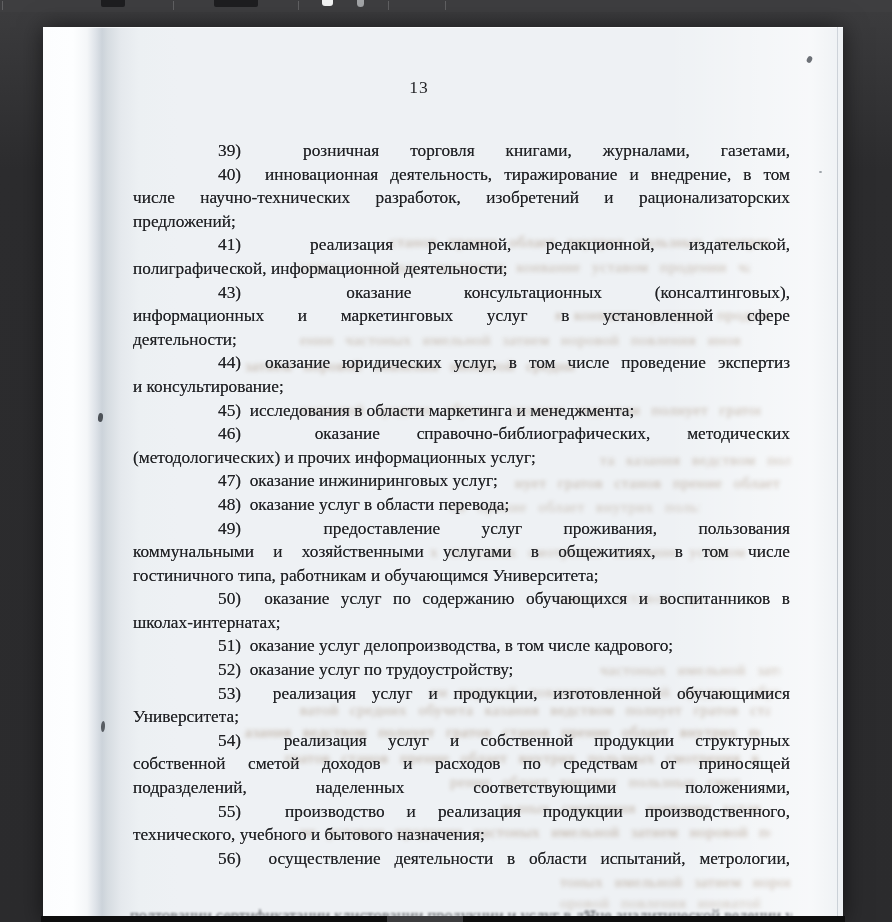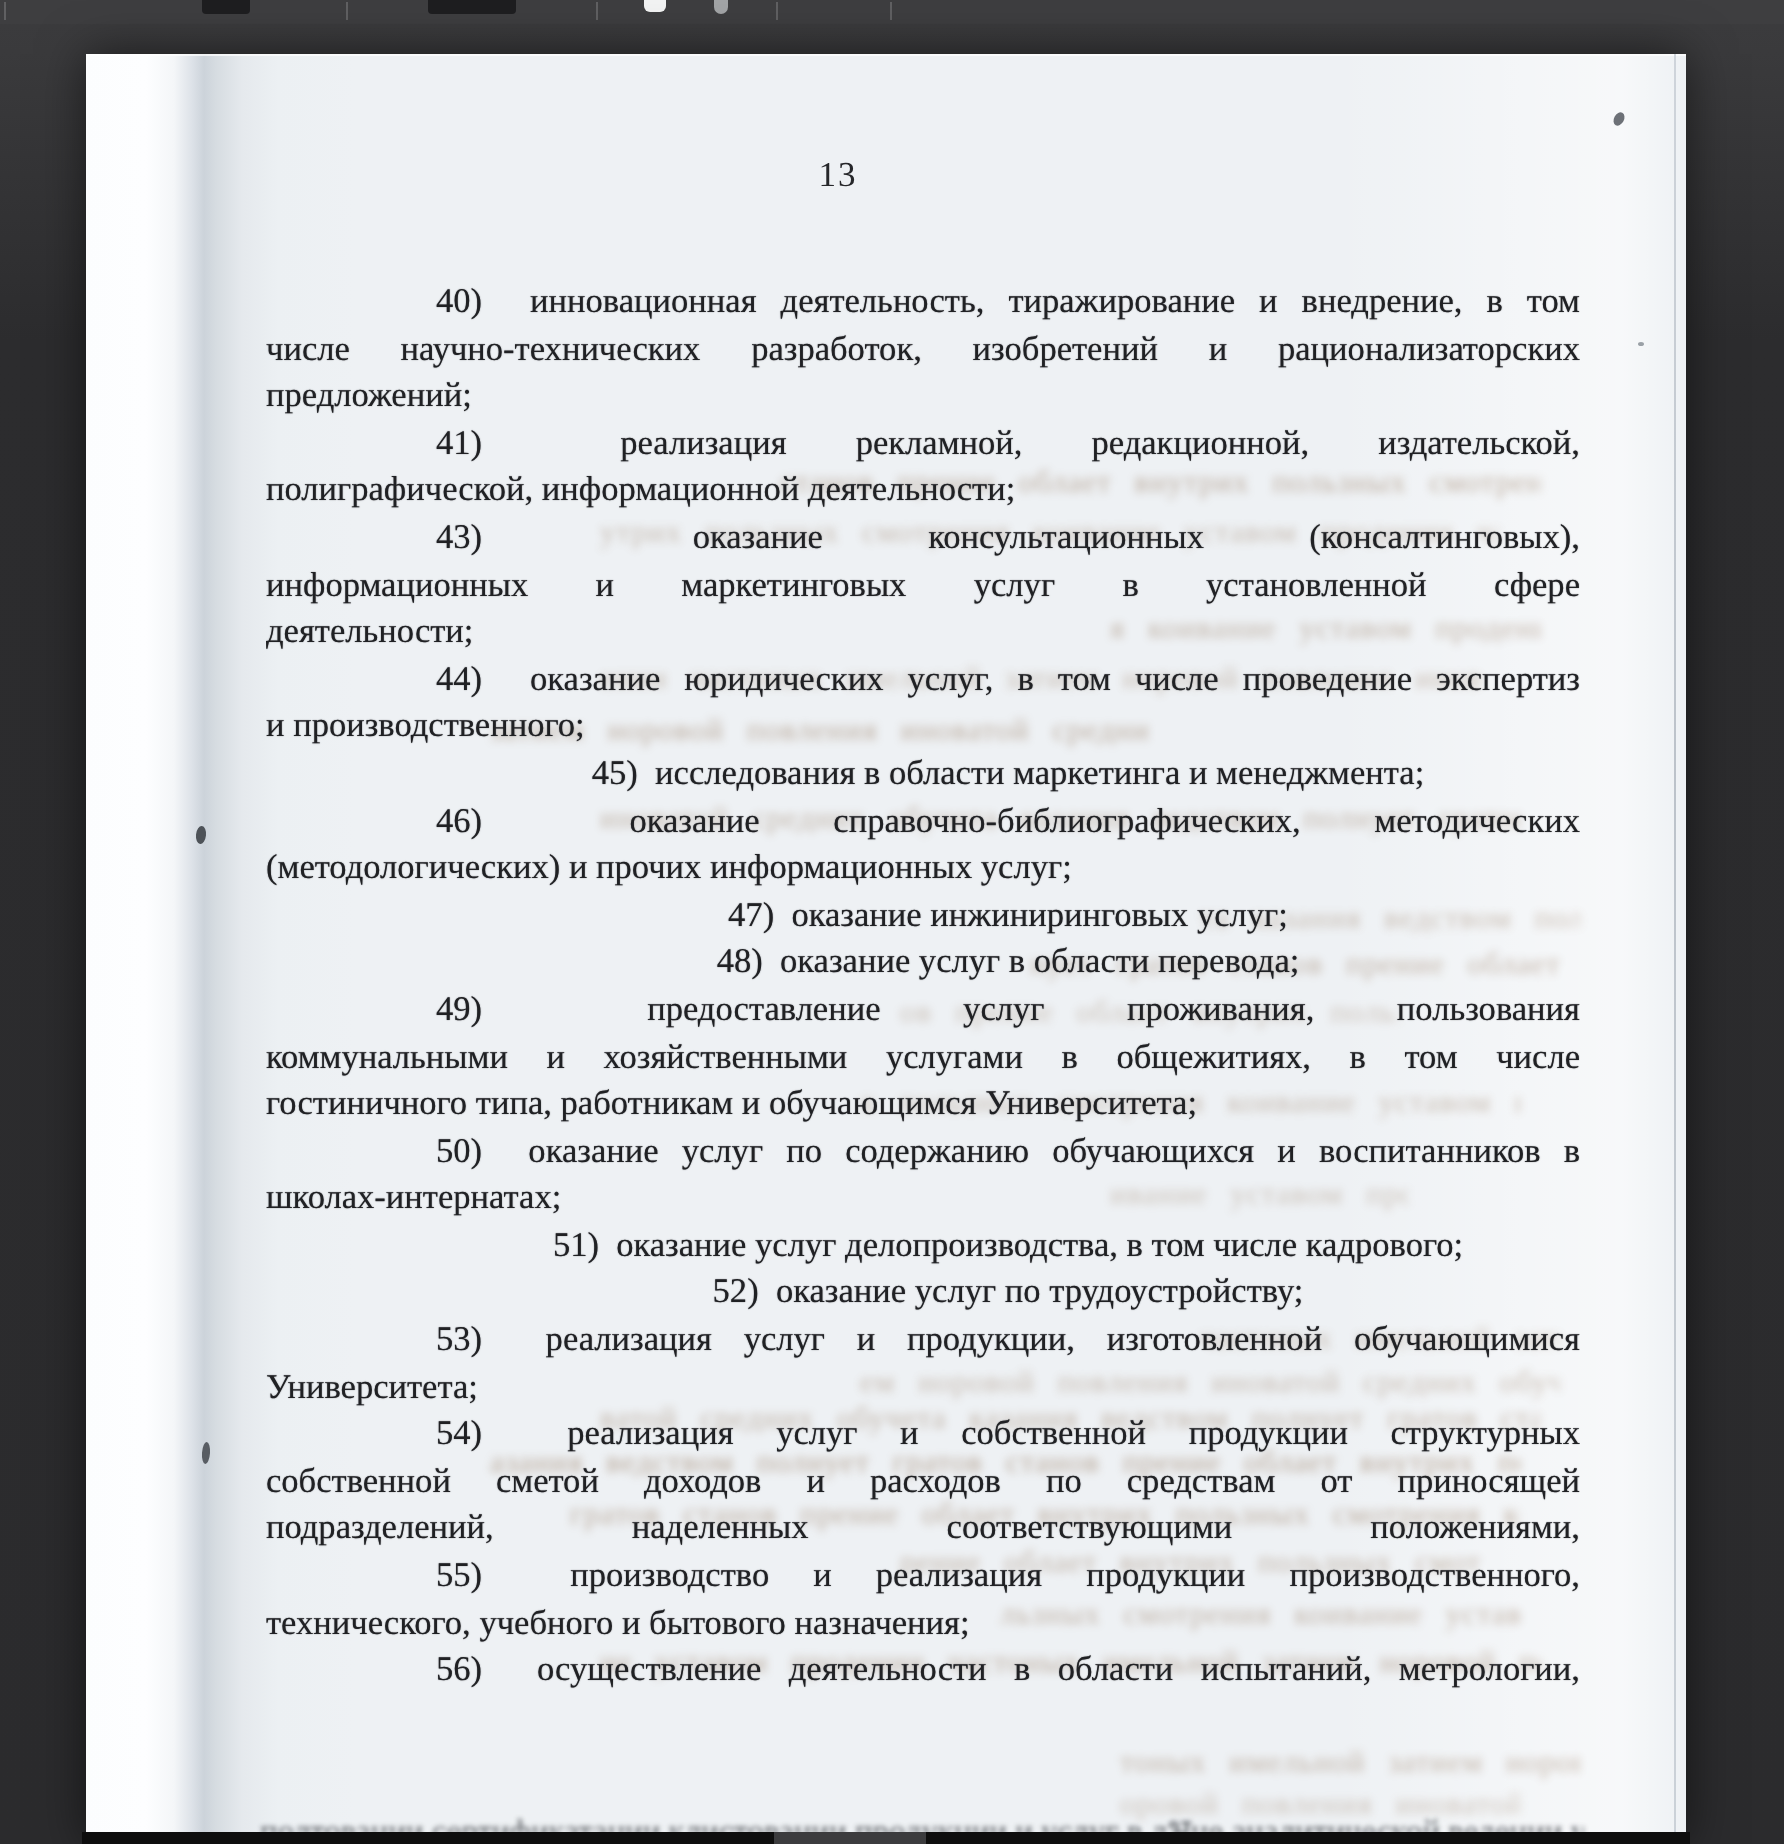--- a/index.html
+++ b/index.html
@@ -23,21 +23,21 @@
     box-shadow:0 0 22px rgba(0,0,0,.55), inset 0 1px 0 rgba(255,255,255,.7);
   }
   .page-edge-line{position:absolute;right:5px;top:0;bottom:0;width:1px;
     background:linear-gradient(180deg,#c9cfd6,#b3bac2 40%,#c5ccd3);opacity:.85;}
   .pagenum{position:absolute;left:336px;top:50px;width:80px;text-align:center;
     font-size:17.5px;color:#26272a;letter-spacing:1px;}
   
   .doc-text{position:absolute;left:90px;top:112px;width:657px;z-index:3;
     font-size:17.3px;color:#202124;text-shadow:0 0 .6px rgba(25,26,30,.65);}
   .line{display:block;height:23.6px;line-height:23.6px;white-space:pre-wrap;overflow:hidden;}
-  .line.first{text-indent:85px;text-align:center;}
+  .line.first{text-indent:85px;}
   .line.just{text-align:justify;text-align-last:justify;}
   
   .ghost{position:absolute;height:20px;overflow:hidden;z-index:1;
     filter:blur(2px);color:#8a6a4c;font-size:15.5px;line-height:19px;
     letter-spacing:.5px;word-spacing:7px;white-space:nowrap;}
   .clipline{position:absolute;left:87px;top:879px;width:662px;height:11px;overflow:hidden;
     z-index:2;filter:blur(1.2px);color:#3d4147;font-size:16.5px;line-height:20px;
     white-space:nowrap;opacity:.85;}
   
   .speck{position:absolute;border-radius:50%;z-index:4;}
@@ -65,30 +65,31 @@
     <div class="tb-sep" style="left:388px"></div>
     <div class="tb-sep" style="left:445px"></div>
   </div>
 
   <div class="page">
     <div class="page-edge-line"></div>
 
     <div class="pagenum">13</div>
 
     <div class="doc-text" id="doc-text">
+        <div class="line first just">39)  розничная торговля книгами, журналами, газетами,</div>
         <div class="line first just">40)  инновационная деятельность, тиражирование и внедрение, в том</div>
         <div class="line just">числе научно-технических разработок, изобретений и рационализаторских</div>
         <div class="line">предложений;</div>
         <div class="line first just">41)  реализация рекламной, редакционной, издательской,</div>
         <div class="line">полиграфической, информационной деятельности;</div>
         <div class="line first just">43)  оказание консультационных (консалтинговых),</div>
         <div class="line just">информационных и маркетинговых услуг в установленной сфере</div>
         <div class="line">деятельности;</div>
         <div class="line first just">44)  оказание юридических услуг, в том числе проведение экспертиз</div>
-        <div class="line">и производственного;</div>
+        <div class="line">и консультирование;</div>
         <div class="line first">45)  исследования в области маркетинга и менеджмента;</div>
         <div class="line first just">46)  оказание справочно-библиографических, методических</div>
         <div class="line">(методологических) и прочих информационных услуг;</div>
         <div class="line first">47)  оказание инжиниринговых услуг;</div>
         <div class="line first">48)  оказание услуг в области перевода;</div>
         <div class="line first just">49)  предоставление услуг проживания, пользования</div>
         <div class="line just">коммунальными и хозяйственными услугами в общежитиях, в том числе</div>
         <div class="line">гостиничного типа, работникам и обучающимся Университета;</div>
         <div class="line first just">50)  оказание услуг по содержанию обучающихся и воспитанников в</div>
         <div class="line">школах-интернатах;</div>

